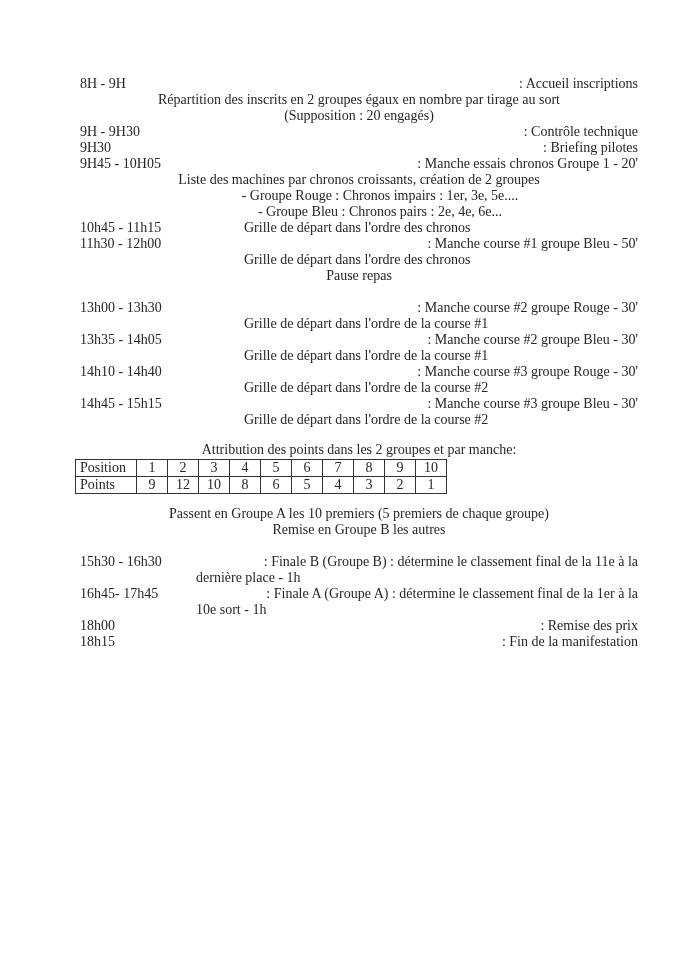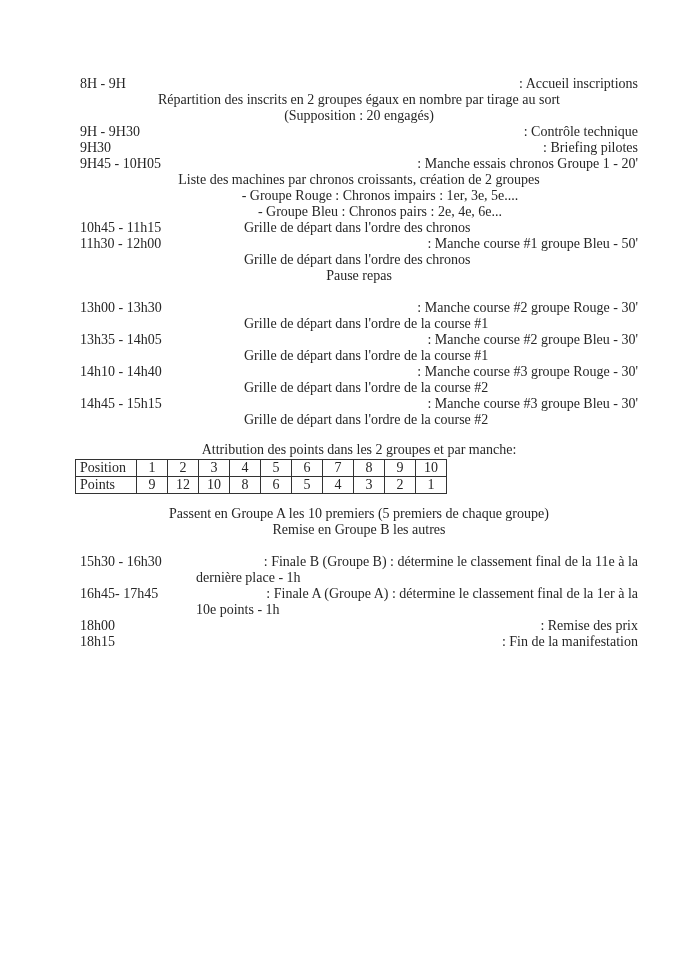--- a/index.html
+++ b/index.html
@@ -174,21 +174,21 @@
         <div class="time">15h30 - 16h30</div>
         <div class="desc">
           <div class="descline">: Finale B (Groupe B) : détermine le classement final de la 11e à la</div>
           <div class="cont0">dernière place - 1h</div>
         </div>
       </div>
       <div class="row">
         <div class="time">16h45- 17h45</div>
         <div class="desc">
           <div class="descline">: Finale A (Groupe A) : détermine le classement final de la 1er à la</div>
-          <div class="cont0">10e points - 1h</div>
+          <div class="cont0">10e sort - 1h</div>
         </div>
       </div>
       <div class="row">
         <div class="time">18h00</div>
         <div class="desc">
           <div class="descline">: Remise des prix</div>
         </div>
       </div>
       <div class="row">
         <div class="time">18h15</div>

